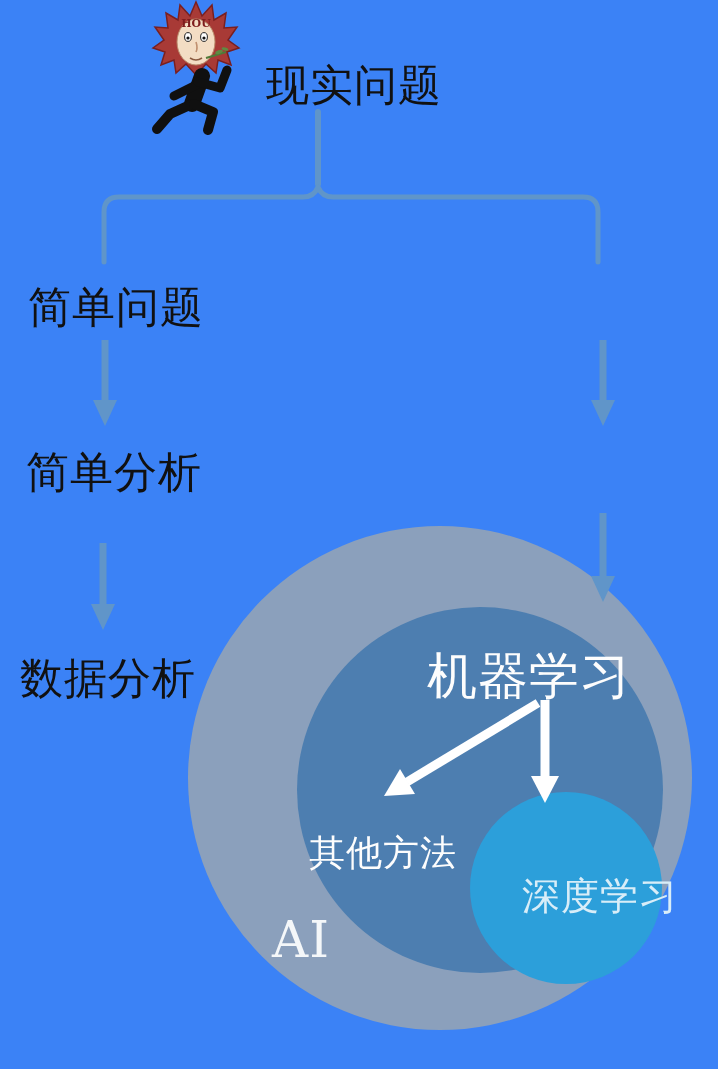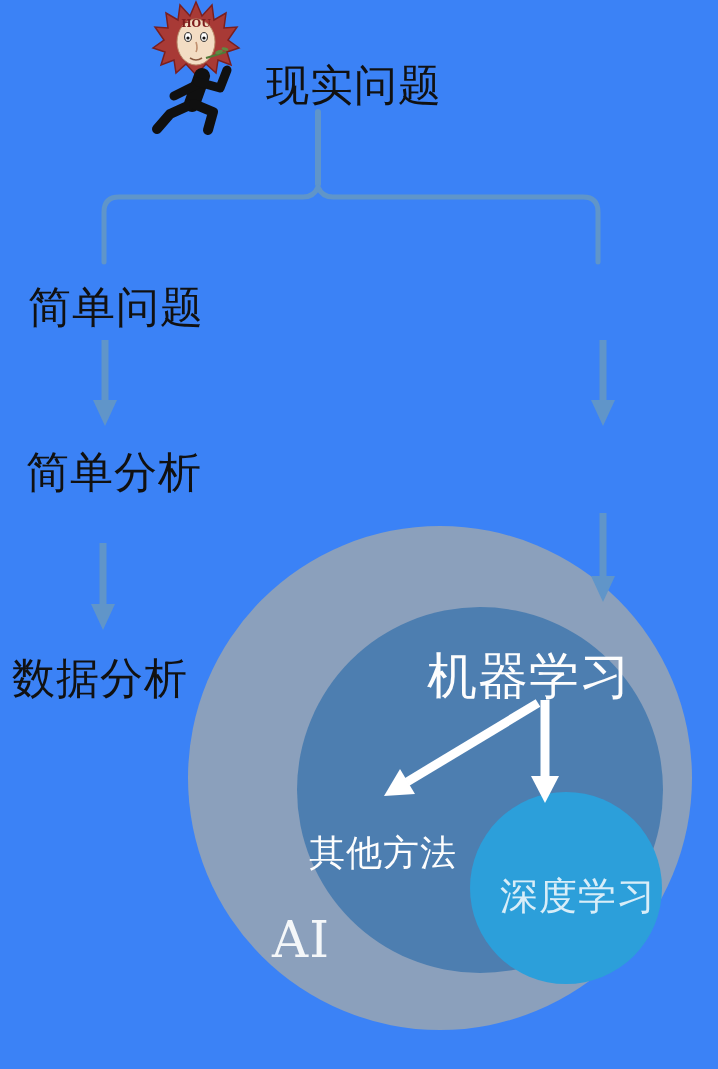--- a/index.html
+++ b/index.html
@@ -27,26 +27,26 @@
     color: #111111;
     font-size: 43px;
     letter-spacing: 1px;
     line-height: 1.1;
   }
   #label-title            { left: 354px; top: 86px; }
   #label-simple-problem   { left: 116px; top: 308px; text-align: center; }
   #label-complex-problem  { left: 603px; top: 308px; }
   #label-simple-analysis  { left: 114px; top: 473px; }
   #label-complex-analysis { left: 602px; top: 471px; }
-  #label-data-analysis    { left: 100px; top: 679px; text-align: center; }
+  #label-data-analysis    { left: 108px; top: 679px; text-align: center; }
   #label-ml    { left: 529px; top: 676px; color: #fdfdfd; font-size: 50px; }
   #label-other { left: 383px; top: 853px; color: #fdfdfd; font-size: 36px; }
   #label-deep  {
     left: 578px; top: 896px; color: #d8edf8; font-size: 38px;
-    line-height: 42px; text-align: center; white-space: normal; width: 200px;
+    line-height: 42px; text-align: right; white-space: normal; width: 200px;
   }
   #label-ai {
     left: 301px; top: 940px; color: #f4f7f9; font-size: 50px;
     font-family: "DejaVu Serif", "Liberation Serif", serif;
   }
   #runner-figure { position: absolute; left: 146px; top: 0px; z-index: 5; }
 </style>
 </head>
 <body>
 

